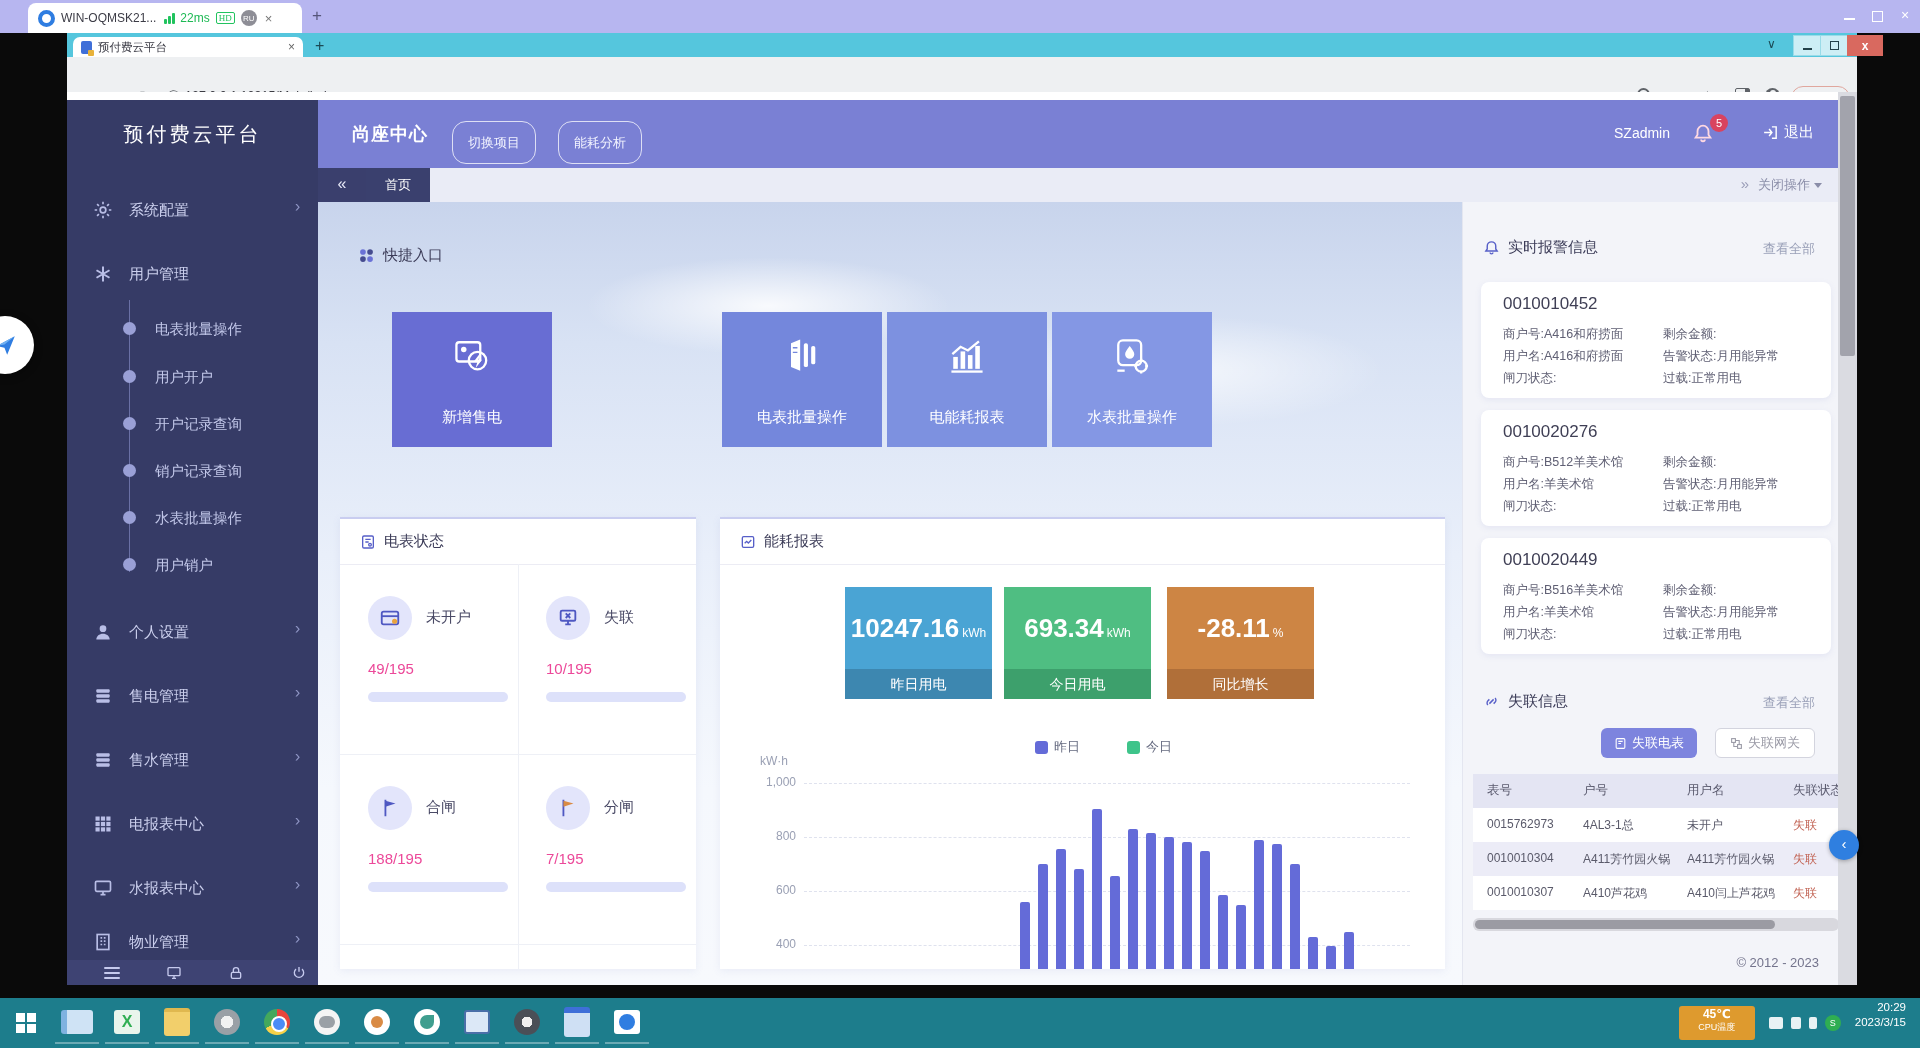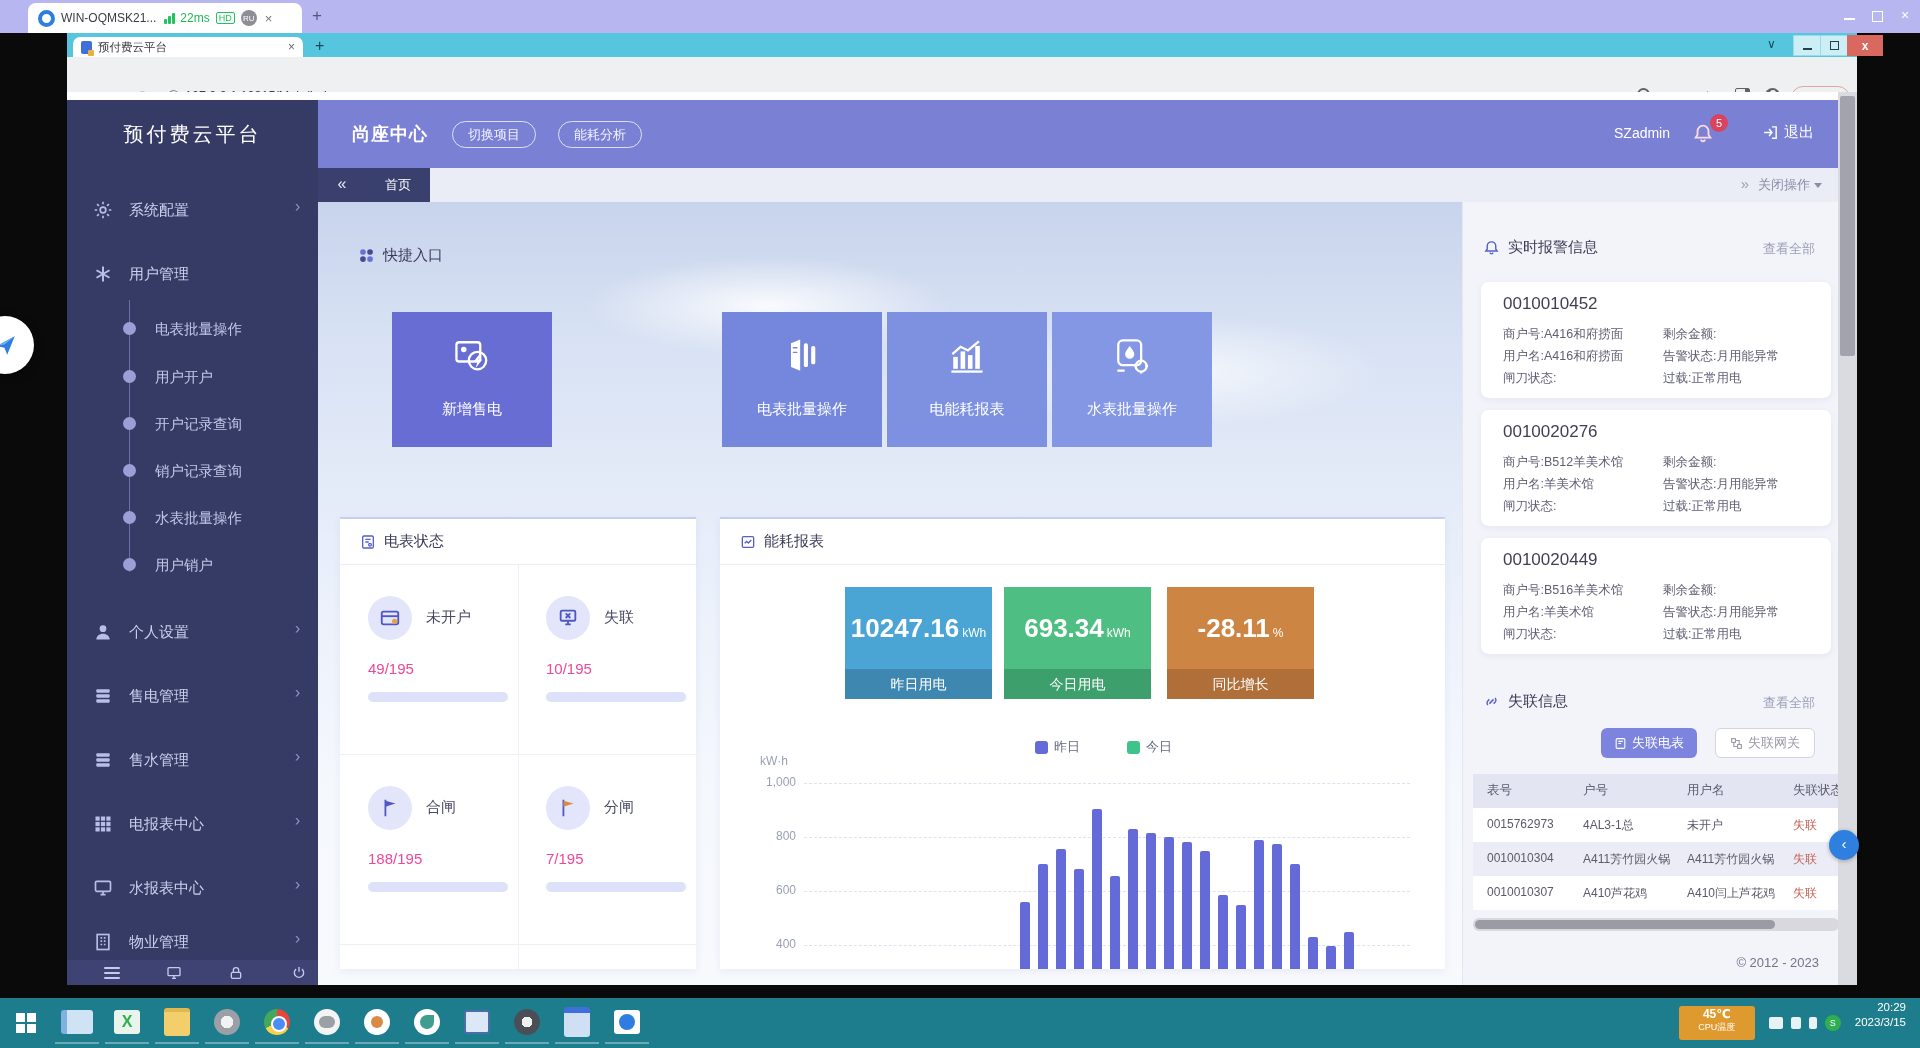--- a/index.html
+++ b/index.html
@@ -9,21 +9,21 @@
   .ni{user-select:none;}
 
   
   #remotebar{left:0;top:0;width:1920px;height:33px;background:#b7b6f0;}
   .rtab{left:28px;top:3px;width:274px;height:30px;background:#fff;border-radius:8px 8px 0 0;display:flex;align-items:center;padding:0 6px;box-sizing:border-box;}
   .rtab-ico{width:17px;height:17px;border-radius:50%;background:#fff;border:4px solid #2f7de1;box-sizing:border-box;margin:0 6px 0 4px;}
   .rtab-title{font-size:12px;color:#3c3c46;white-space:nowrap;overflow:hidden;max-width:100px;}
   .sigbars{display:flex;align-items:flex-end;height:12px;margin-left:8px;}
   .sigbars div{width:3px;background:#21c35e;margin-right:1px;border-radius:1px;}
   .lat{color:#1db954;font-size:12px;margin-left:4px;}
-  .hdbadge{border:1px solid #21c35e;color:#21c35e;font-size:9px;border-radius:2px;padding:0 2px;margin-left:6px;}
+  .hdbadge{border:1px solid #21c35e;color:#21c35e;font-size:9px;border-radius:2px;padding:0 2px;margin-left:6px;font-family:Liberation Serif, serif;}
   .rubadge{width:16px;height:16px;border-radius:50%;background:#8e8e96;color:#fff;font-size:8px;display:flex;align-items:center;justify-content:center;margin-left:6px;}
   .rtab-x{color:#777;font-size:13px;margin-left:8px;}
   .rplus{left:312px;top:6px;color:#55557a;font-size:17px;}
   .rwc{top:7px;color:#fff;font-size:14px;width:22px;text-align:center;}
   .cssline{display:inline-block;width:11px;height:2px;background:#fff;}
   .cssbox{display:inline-block;width:9px;height:9px;border:1.5px solid #fff;}
 
   
   #bwin{left:67px;top:33px;width:1790px;height:952px;background:#fff;}
   #titlebar{left:0;top:0;width:1790px;height:24px;background:#55c6dd;}
@@ -70,21 +70,21 @@
   .ssub .lb{position:absolute;left:88px;top:4px;}
   #subline{left:62px;top:200px;width:1px;height:272px;background:#6a70a5;}
   #sidefoot{left:0;top:860px;width:251px;height:25px;background:#3e4373;display:flex;align-items:center;justify-content:space-around;padding:0 14px;}
   .sf-ic{width:18px;height:16px;color:#c6caee;}
   .hamb{display:inline-block;width:16px;}
   .hamb div{height:2px;background:#c6caee;margin:3px 0;border-radius:1px;}
 
   #main{left:251px;top:0;width:1520px;height:885px;}
   #appheader{left:0;top:0;width:1520px;height:68px;background:#7a80d4;}
   #projname{left:34px;top:22px;color:#fff;font-size:18px;font-weight:bold;letter-spacing:1px;}
-  .hpill{top:21px;height:25px;border:1px solid rgba(255,255,255,.75);border-radius:14px;color:#f2f3ff;font-size:13px;line-height:25px;padding:0 15px;}
+  .hpill{top:21px;height:25px;border:1px solid rgba(255,255,255,.75);border-radius:14px;color:#f2f3ff;font-size:13px;line-height:25px;padding:8px 15px;}
   #uname{left:1296px;top:25px;color:#fff;font-size:14px;}
   #bellwrap{left:1374px;top:22px;width:26px;height:26px;color:#ffd9e2;}
   #bellbadge{left:1392px;top:14px;min-width:18px;height:18px;border-radius:9px;background:#d9435f;color:#fff;font-size:11px;text-align:center;line-height:18px;}
   #logoutwrap{left:1444px;top:23px;color:#fff;font-size:15px;display:flex;align-items:center;}
   #logoutwrap svg{margin-right:5px;}
 
   #tabstrip{left:0;top:68px;width:1520px;height:34px;background:#eaecf6;border-bottom:1px solid #dcdeea;}
   #collapsebtn{left:0;top:0;width:48px;height:34px;background:#3a3f6d;color:#e8eaf8;text-align:center;line-height:32px;font-size:16px;}
   #hometab{left:48px;top:0;width:64px;height:34px;background:#3a406e;color:#fff;text-align:center;line-height:34px;font-size:13px;}
   #expandbtn{left:1412px;top:0;width:30px;height:34px;color:#9a9db8;text-align:center;line-height:32px;font-size:15px;}
@@ -95,21 +95,21 @@
     background:linear-gradient(180deg,#c8d4ec 0%,#d8e2f4 18%,#e9effa 45%,#f5f8fd 75%,#f7f9fd 100%);}
   #content:before{content:"";position:absolute;left:180px;top:0;width:900px;height:260px;
     background:radial-gradient(ellipse 260px 70px at 30% 40%,rgba(255,255,255,.85),rgba(255,255,255,0) 70%),
                radial-gradient(ellipse 300px 80px at 75% 65%,rgba(255,255,255,.7),rgba(255,255,255,0) 70%);}
 
   .sechead{font-size:15px;color:#3c3c58;display:flex;align-items:center;}
   .sechead svg{margin-right:8px;}
 
   .tile{top:110px;width:160px;height:135px;color:#fff;text-align:center;}
   .tile svg{margin-top:22px;}
-  .tile .lb{font-size:15px;margin-top:18px;}
+  .tile .lb{font-size:15px;margin-top:26px;}
 
   .card{background:#fff;border-top:2px solid #c9cdf0;box-shadow:0 2px 8px rgba(110,120,190,.10);overflow:hidden;}
   .cardtitle{position:absolute;left:20px;top:13px;}
   .carddiv{position:absolute;left:0;top:45px;width:100%;height:1px;background:#ececf4;}
 
   
   #metercard{left:22px;top:315px;width:356px;height:450px;}
   .mcell{width:178px;height:190px;}
   .mcircle{position:absolute;left:28px;top:32px;width:44px;height:44px;border-radius:50%;background:#e3e5fb;display:flex;align-items:center;justify-content:center;}
   .mlabel{position:absolute;left:86px;top:44px;font-size:15px;color:#4a4a66;}

